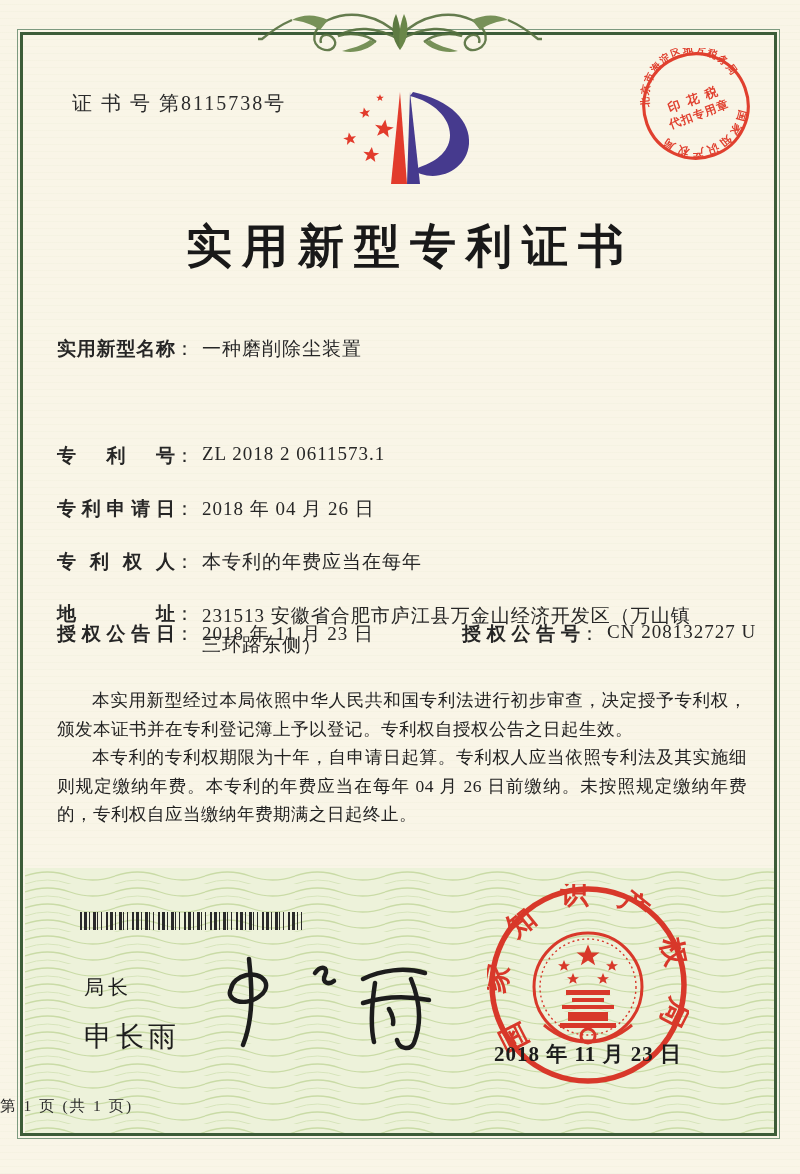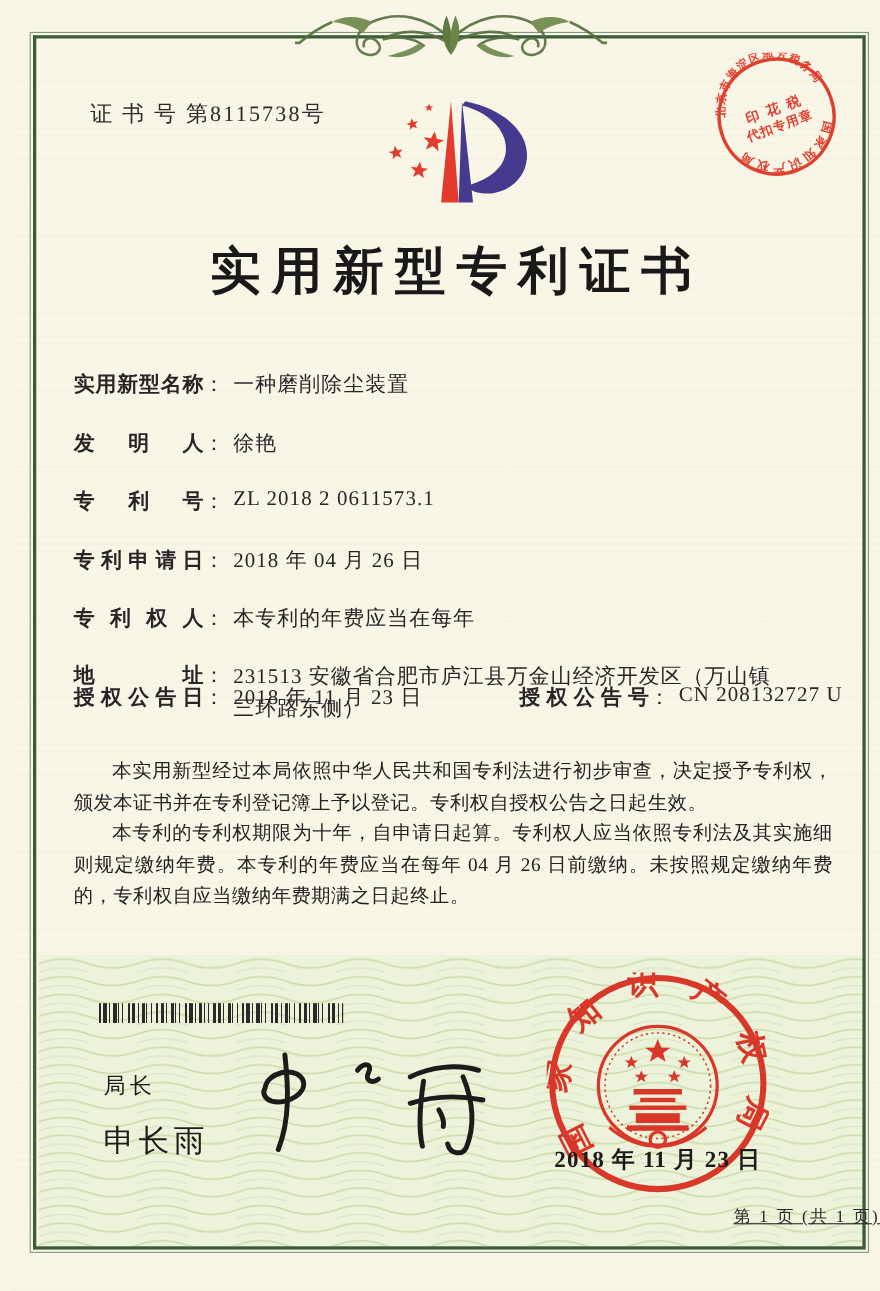--- a/index.html
+++ b/index.html
@@ -1,20 +1,20 @@
 <!DOCTYPE html>
 <html><head>
 <meta charset="utf-8">
 <style>
   html,body{margin:0;padding:0;}
   body{width:800px;height:1174px;position:relative;overflow:hidden;
        font-family:"Liberation Serif","DejaVu Serif",serif;
        background:#f9f5e7;}
   .page{position:absolute;inset:0;
-        background:repeating-linear-gradient(0deg, rgba(196,210,168,0.07) 0 1px, transparent 1px 7px),#f9f5e7;margin-left:10px;}
+        background:repeating-linear-gradient(0deg, rgba(196,210,168,0.07) 0 1px, transparent 1px 7px),#f9f5e7;}
   .frame{position:absolute;left:20px;top:32px;width:757px;height:1104px;box-sizing:border-box;
          border:3px solid #3c5c38;outline:1px solid #7d9a80;outline-offset:2px;}
   .waves{position:absolute;left:25px;top:868px;}
   .ornament{position:absolute;left:258px;top:6px;}
   .cert-number{position:absolute;left:72px;top:90px;font-size:20px;color:#2b2b2b;letter-spacing:2px;}
   .corner-seal{position:absolute;left:638px;top:48px;}
   .logo{position:absolute;left:328px;top:84px;}
   .title{position:absolute;left:0;right:0;top:216px;text-align:center;
          font-size:46px;font-weight:700;color:#191919;letter-spacing:10px;padding-left:20px;}
   .row{position:absolute;left:57px;font-size:19px;color:#262626;white-space:nowrap;}
@@ -33,21 +33,21 @@
       #2a2a2a 9px 10px, transparent 10px 13px,
       #2a2a2a 13px 16px, transparent 16px 17px,
       #2a2a2a 17px 18px, transparent 18px 21px,
       #2a2a2a 21px 22px, transparent 22px 26px);}
   .signer-title{position:absolute;left:84px;top:974px;font-size:20px;color:#1d1d1d;letter-spacing:4px;}
   .signer-name{position:absolute;left:84px;top:1018px;font-size:28px;color:#1d1d1d;letter-spacing:4px;}
   .signature{position:absolute;left:195px;top:943px;}
   .main-seal{position:absolute;left:487px;top:884px;}
   .seal-date{position:absolute;left:488px;top:1040px;width:200px;text-align:center;
              font-size:21px;font-weight:700;color:#1c1c1c;letter-spacing:1px;white-space:nowrap;}
-  .footer{position:absolute;left:0;right:0;top:1096px;text-align:right;font-size:15.5px;color:#2b2b2b;letter-spacing:2px;text-decoration:underline;}
+  .footer{position:absolute;left:0;right:0;top:1096px;text-align:left;font-size:15.5px;color:#2b2b2b;letter-spacing:2px;}
 </style>
 </head>
 <body>
 
 <div class="page">
 
   <svg class="waves" width="750" height="265" viewBox="0 0 750 265" preserveAspectRatio="none">
     <defs>
       <pattern id="wv" width="90" height="16" patternUnits="userSpaceOnUse">
         <path d="M0 8 Q22.5 0 45 8 T90 8" fill="none" stroke="#c9dba6" stroke-width="1.3"></path>
@@ -108,23 +108,20 @@
     <g fill="#463a8e">
       <polygon points="82,8 79,100 92,100"></polygon>
       <path d="M85,8 C123,16 143,38 141,60 C139,84 114,97 93,90 C87,88 87,85 92,83 C110,77 122,66 122,51 C122,34 106,18 82,12 Z"></path>
     </g>
   </svg>
 
   <div class="title">实用新型专利证书</div>
 
   <div class="row" style="top:336px">
     <span class="flabel">实用新型名称</span><span class="fcolon">：</span><span class="fvalue">一种磨削除尘装置</span>
-  </div>
-  <div class="row" style="top:390px">
-    <span class="flabel">发明人</span><span class="fcolon">：</span><span class="fvalue">徐艳</span>
   </div>
   <div class="row" style="top:443px">
     <span class="flabel">专利号</span><span class="fcolon">：</span><span class="fvalue">ZL 2018 2 0611573.1</span>
   </div>
   <div class="row" style="top:496px">
     <span class="flabel">专利申请日</span><span class="fcolon">：</span><span class="fvalue">2018 年 04 月 26 日</span>
   </div>
   <div class="row" style="top:549px">
     <span class="flabel">专利权人</span><span class="fcolon">：</span><span class="fvalue">本专利的年费应当在每年</span>
   </div>

